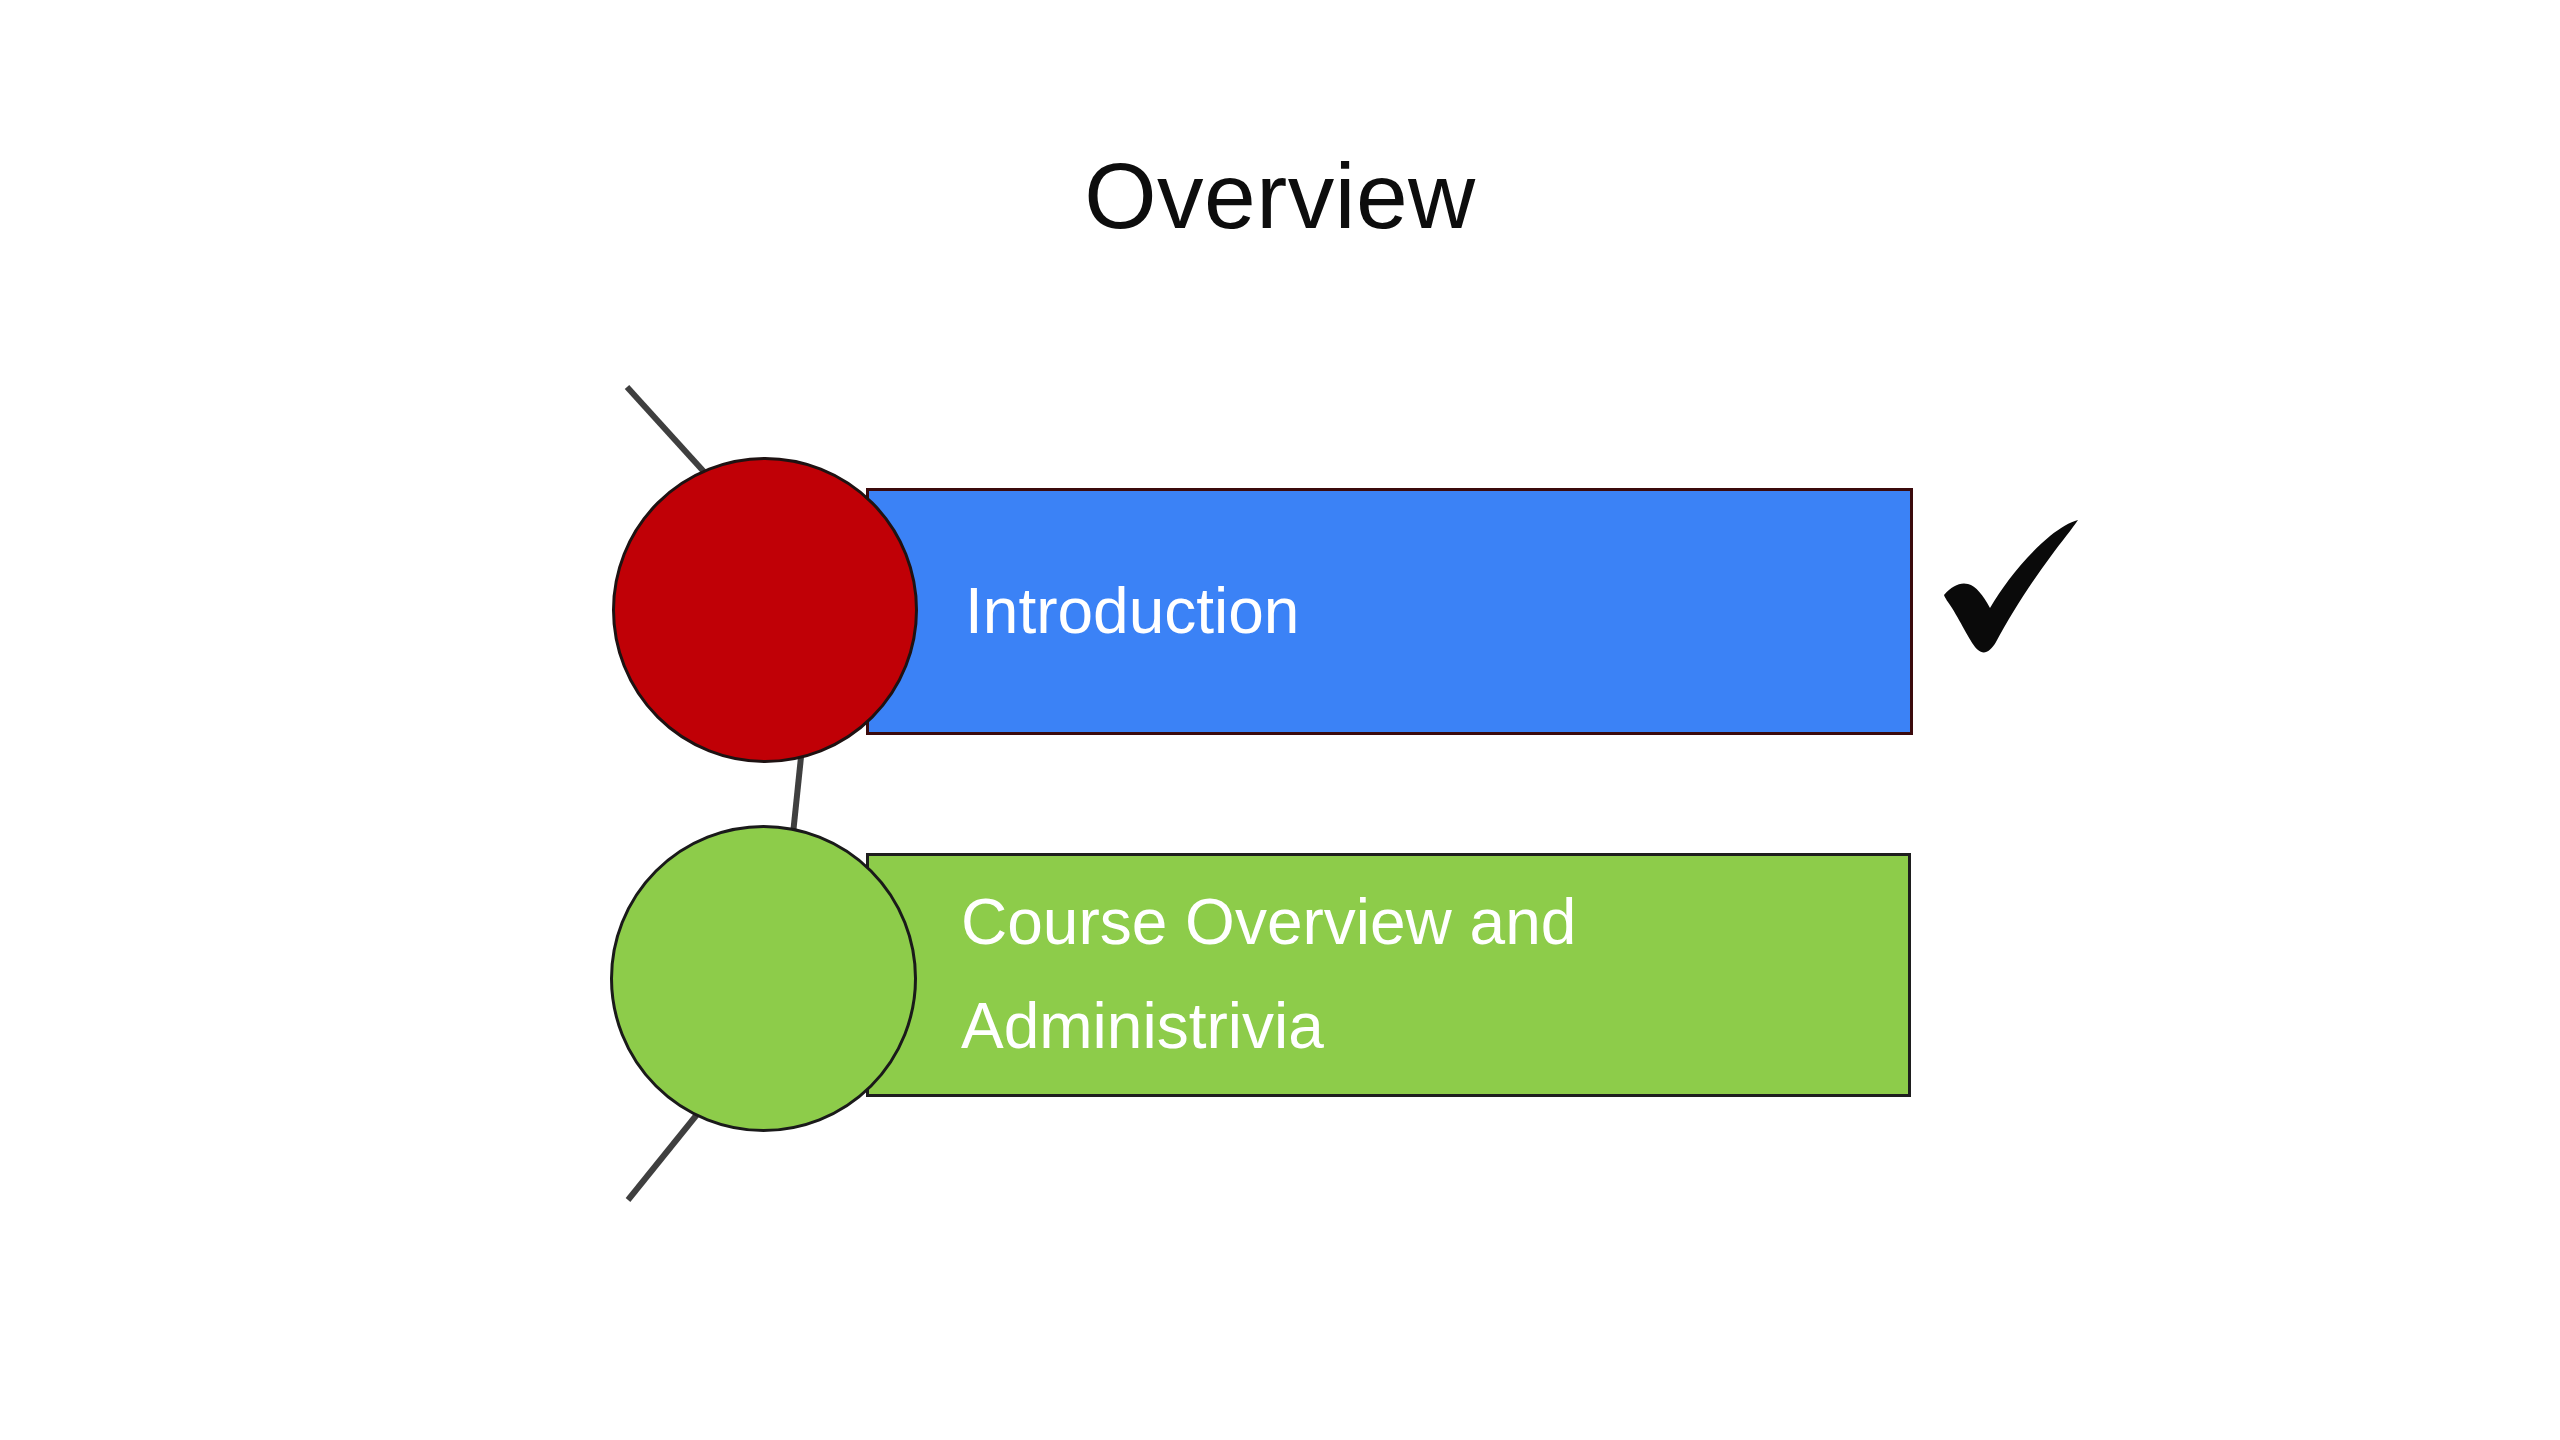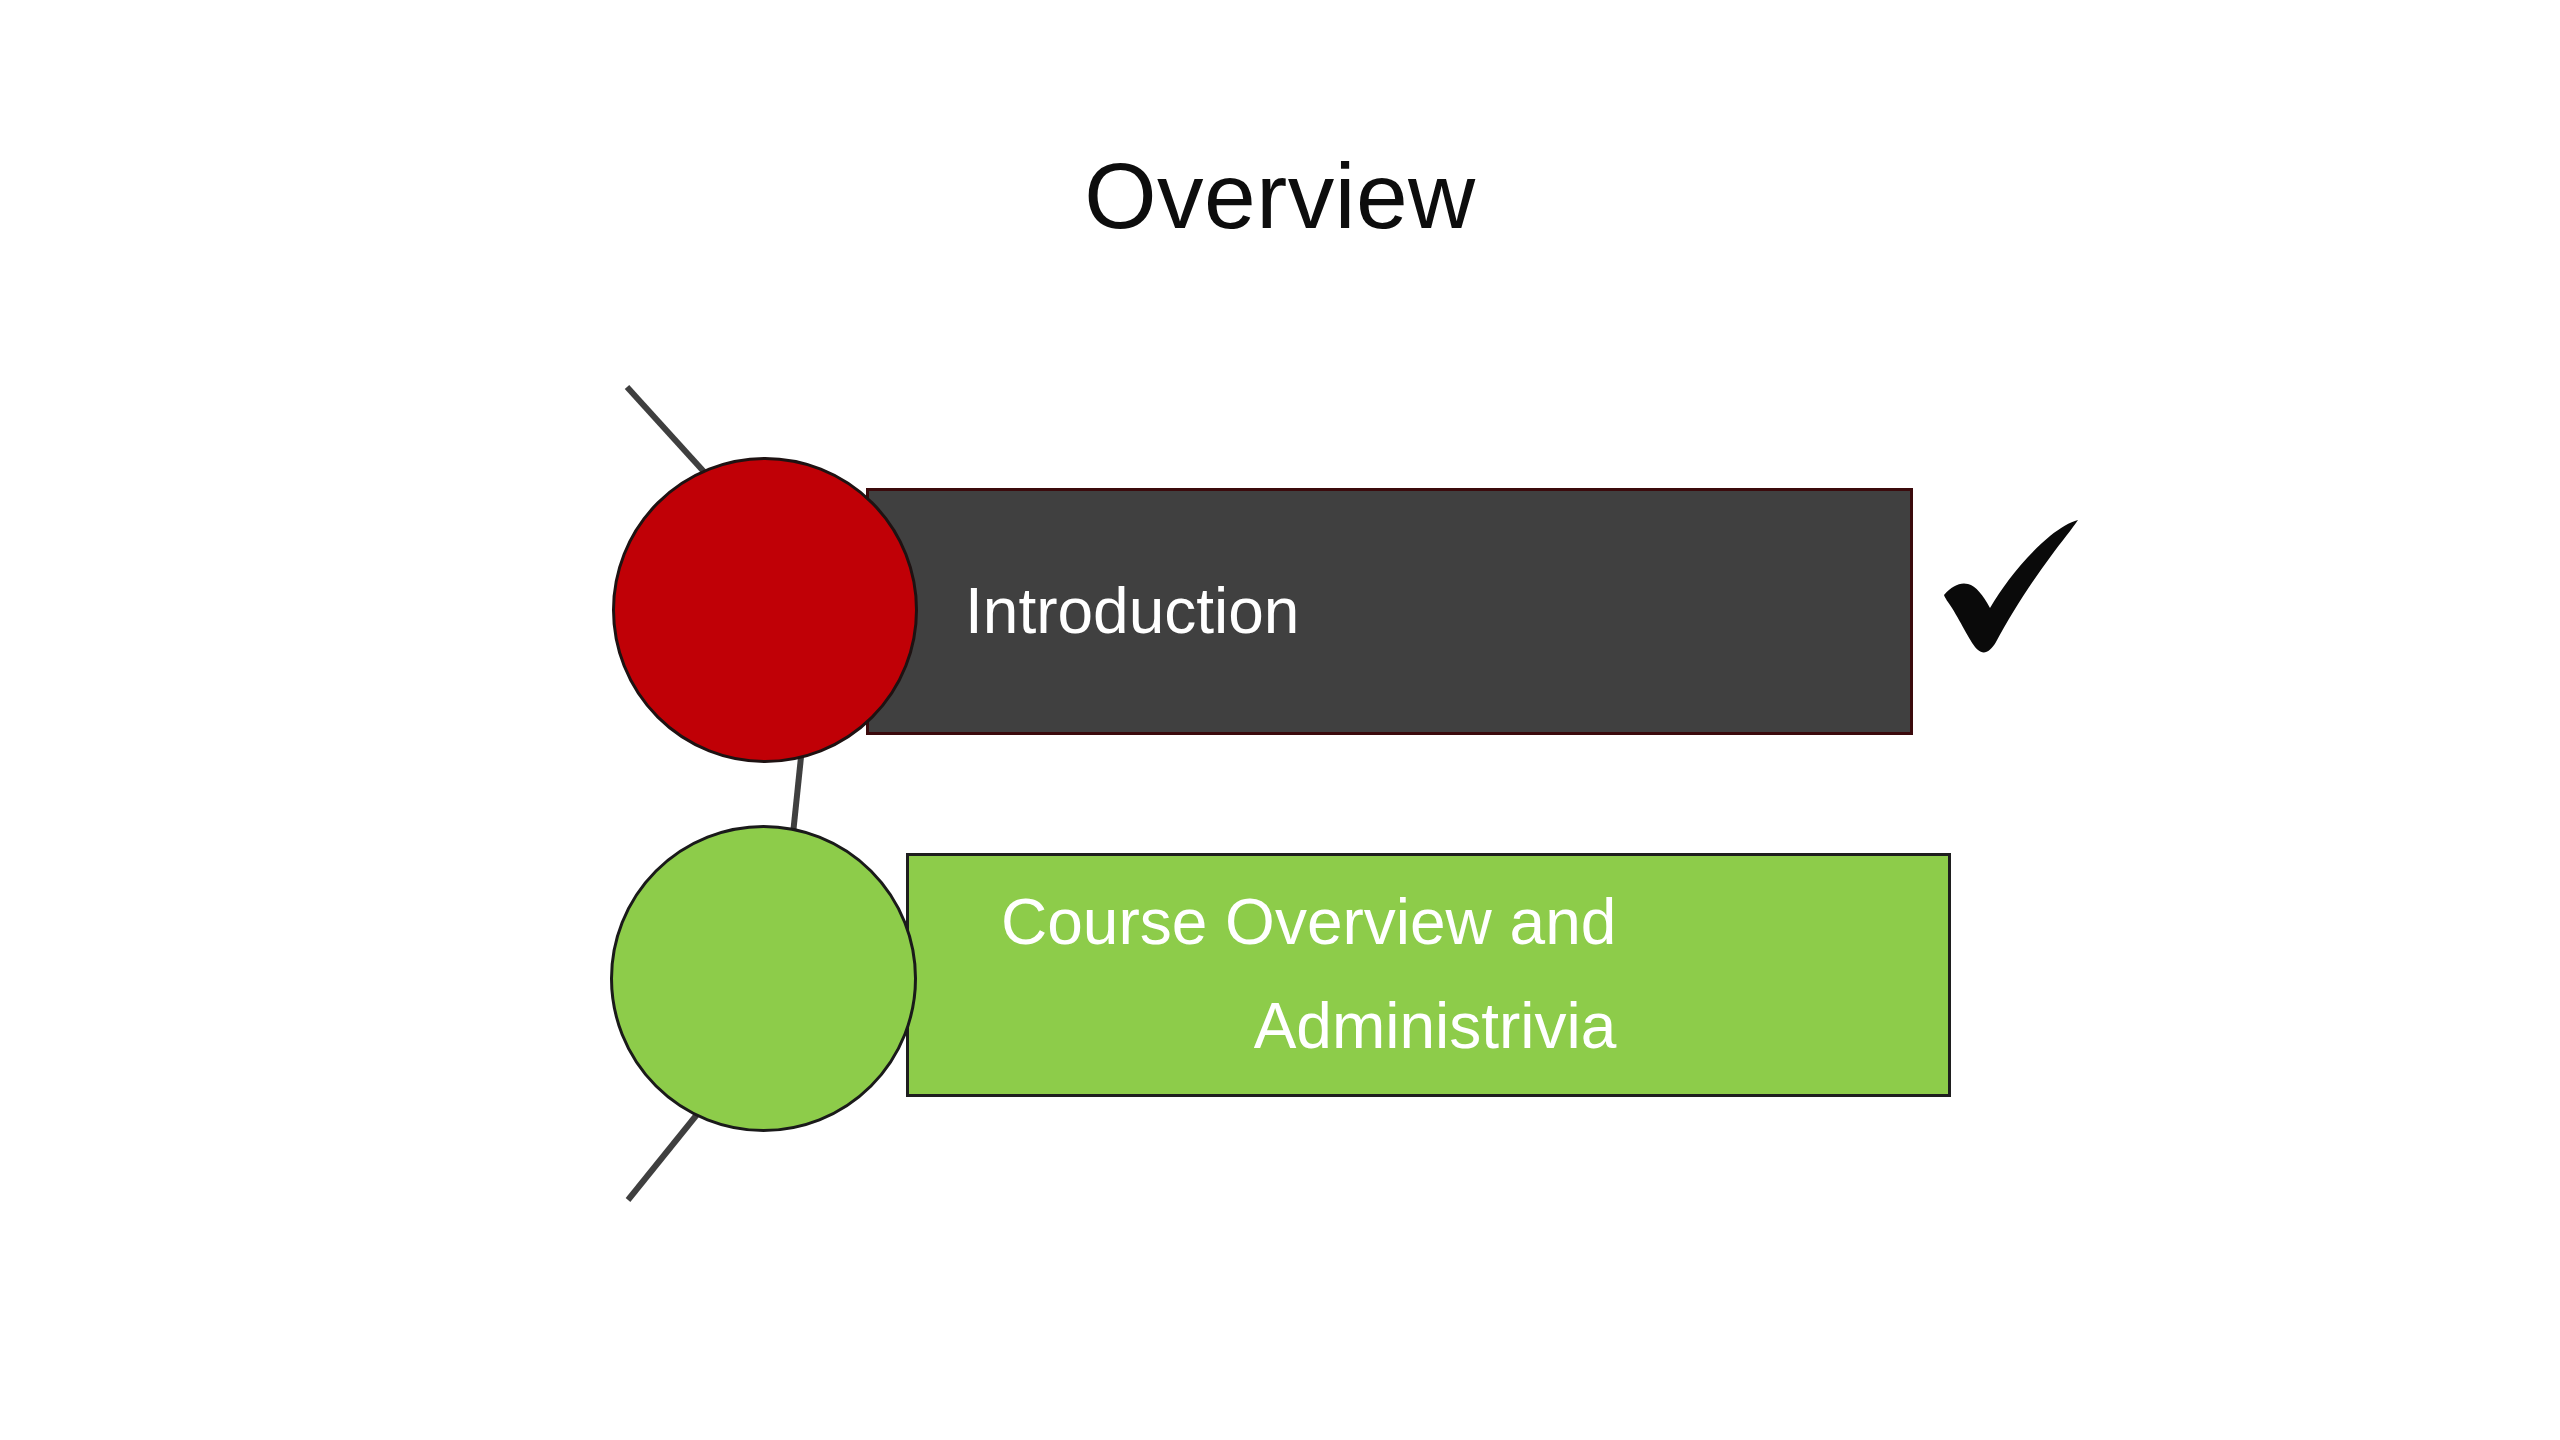--- a/index.html
+++ b/index.html
@@ -65,38 +65,37 @@
     -webkit-font-smoothing: antialiased;
     white-space: pre-line;
   }
 
   
   #bar-introduction {
     left: 866px;
     top: 488px;
     width: 1047px;
     height: 247px;
-    background: #404040;
+    background: #3b82f6;
     border-color: #3b0a0c;
   }
   #bar-introduction .proc-bar-label {
     font-size: 64px;
     line-height: 1.12;
     padding-left: 96px;
   }
 
   
   #bar-course-overview {
-    left: 906px;
+    left: 866px;
     top: 853px;
     width: 1045px;
     height: 244px;
     background: #8DCC4A;
     border-color: #1e1e1e;
-    text-align: right;
   }
   #bar-course-overview .proc-bar-label {
     font-size: 64px;
     line-height: 1.62;
     padding-left: 92px;
   }
 
   
   .proc-circle {
     position: absolute;

